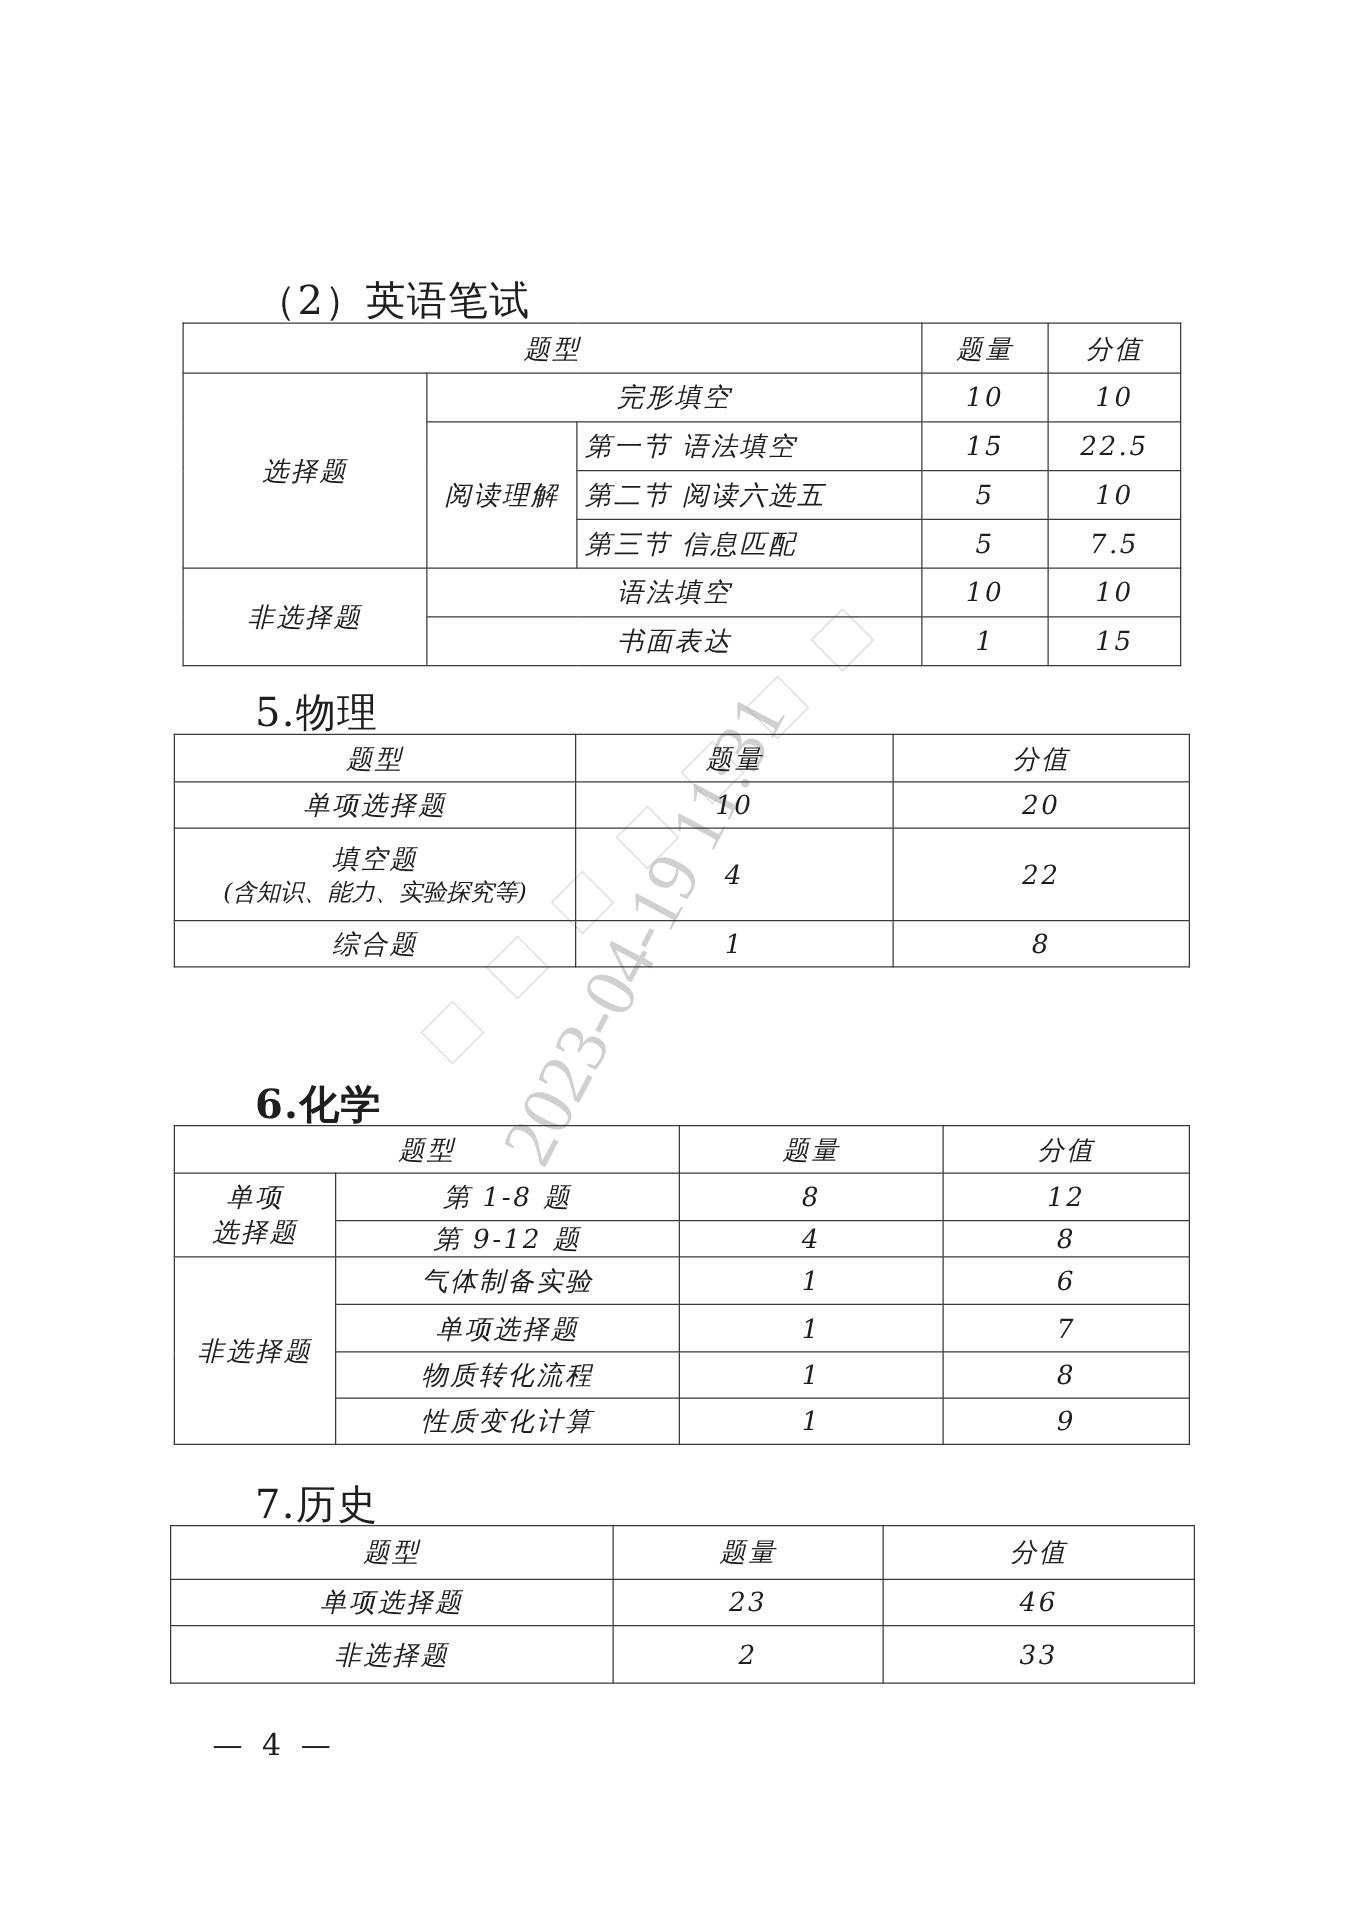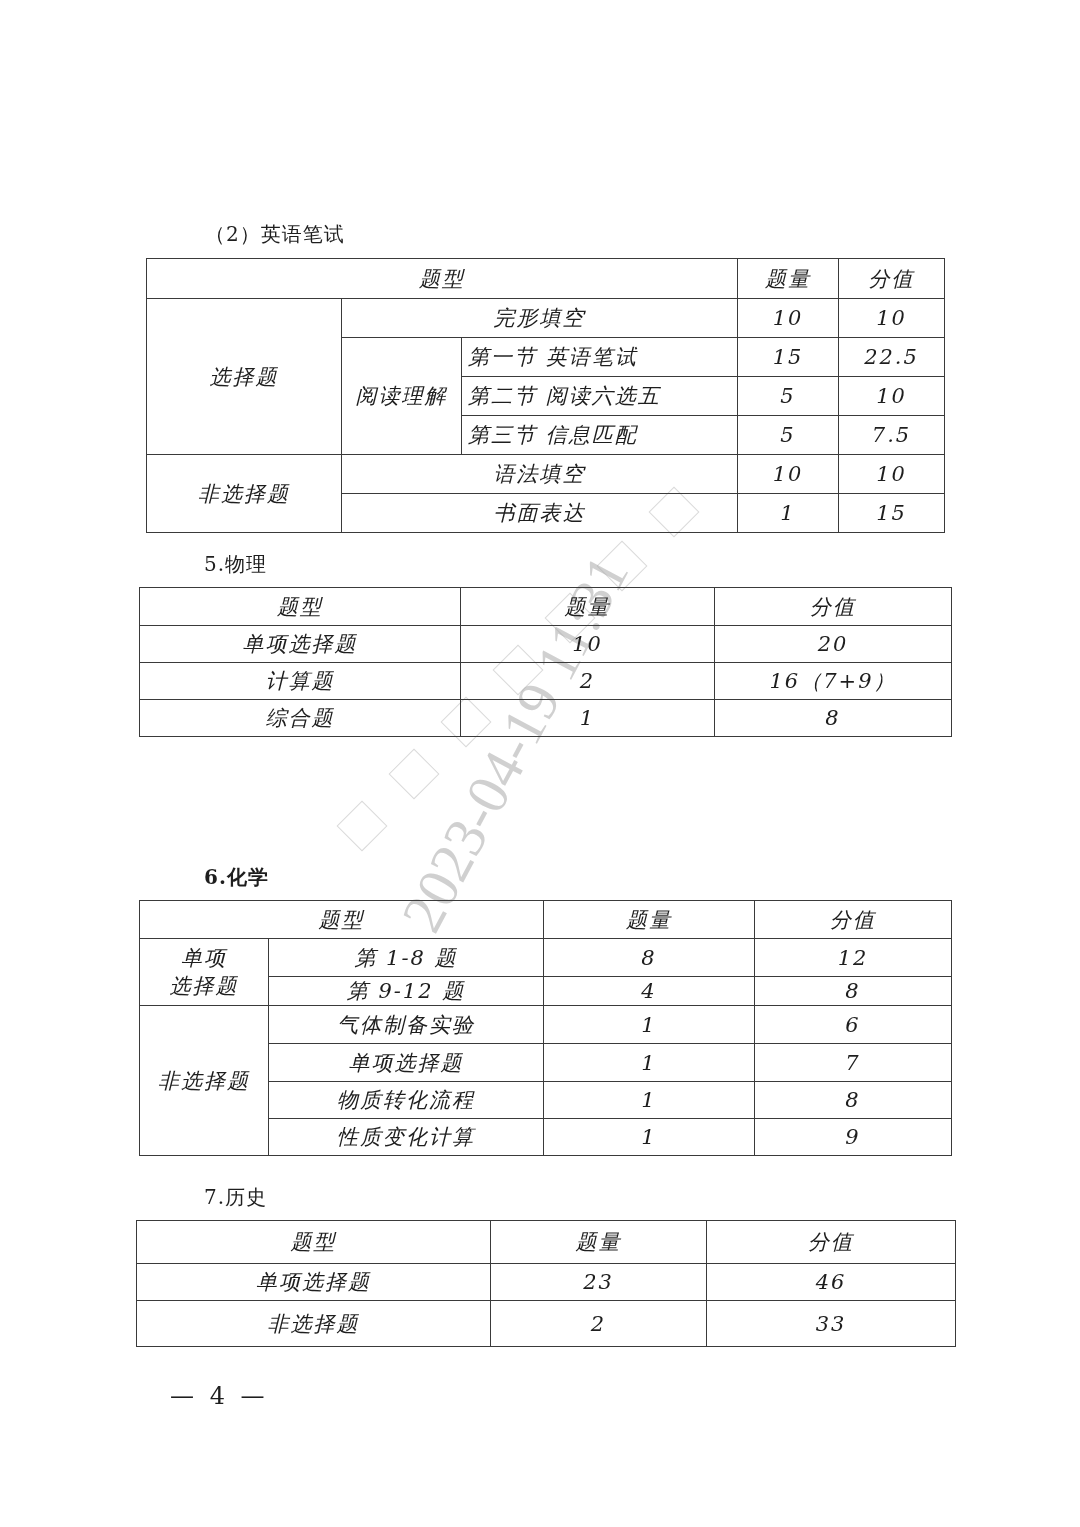--- a/index.html
+++ b/index.html
@@ -2,21 +2,21 @@
 <html><head>
 <meta charset="utf-8">
 <style>
   html, body { margin: 0; padding: 0; background: #ffffff; }
   body {
     width: 1080px; height: 1527px; position: relative; overflow: hidden;
     font-family: "DejaVu Serif", "Liberation Serif", serif;
     color: #1e1e1e;
   }
   .heading {
-    position: absolute; font-size: 20px; letter-spacing: 1px; line-height: 1;
+    position: absolute; font-size: 32px; letter-spacing: 1px; line-height: 1;
   }
   table {
     position: absolute; border-collapse: collapse; table-layout: fixed;
     font-size: 21px; letter-spacing: 2px; font-style: italic;
   }
   td {
     border: 1.5px solid #3a3a3a; text-align: center; vertical-align: middle;
     padding: 0; white-space: nowrap; overflow: hidden;
   }
   td.left { text-align: left; padding-left: 6px; }
@@ -62,21 +62,21 @@
     <td>分值</td>
   </tr>
   <tr style="height:39px">
     <td rowspan="4">选择题</td>
     <td colspan="2">完形填空</td>
     <td>10</td>
     <td>10</td>
   </tr>
   <tr style="height:39px">
     <td rowspan="3">阅读理解</td>
-    <td class="left">第一节  英语笔试</td>
+    <td class="left">第一节  语法填空</td>
     <td>15</td>
     <td>22.5</td>
   </tr>
   <tr style="height:39px">
     <td class="left">第二节  阅读六选五</td>
     <td>5</td>
     <td>10</td>
   </tr>
   <tr style="height:39px">
     <td class="left">第三节  信息匹配</td>
@@ -108,24 +108,27 @@
       <tr style="height:38px">
     <td>题型</td>
     <td>题量</td>
     <td>分值</td>
   </tr>
   <tr style="height:37px">
     <td>单项选择题</td>
     <td>10</td>
     <td>20</td>
   </tr>
-  <tr style="height:37px">
-    <td>计算题</td>
-    <td>2</td>
-    <td>16（7+9）</td>
+  <tr style="height:74px">
+    <td>
+      <div>填空题</div>
+      <div class="small">(含知识、能力、实验探究等)</div>
+    </td>
+    <td>4</td>
+    <td>22</td>
   </tr>
   <tr style="height:37px">
     <td>综合题</td>
     <td>1</td>
     <td>8</td>
   </tr>
 </tbody>
   </table>
 
 <div class="heading" style="left:204px;top:867px;font-weight:bold;">6.化学</div>

